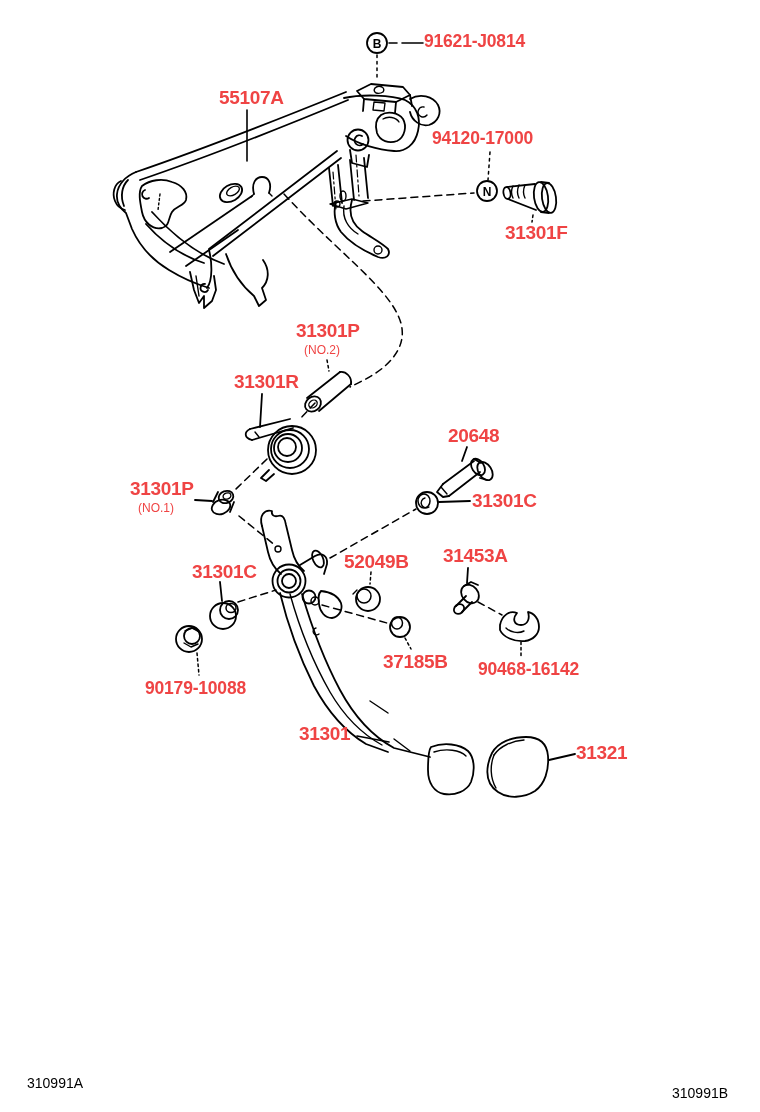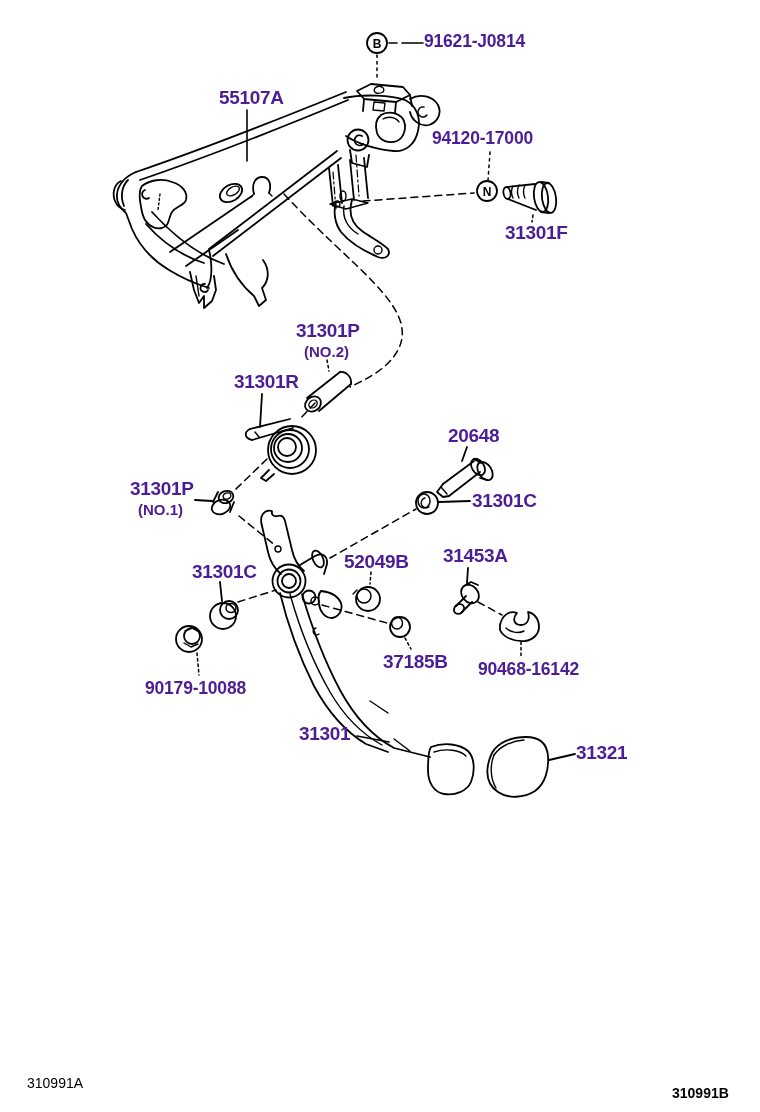--- a/index.html
+++ b/index.html
@@ -3,30 +3,30 @@
 <meta charset="utf-8">
 <style>
   html,body { margin:0; padding:0; background:#fff; }
   .stage {
     position:relative; width:760px; height:1112px;
     background:#ffffff; overflow:hidden;
     font-family:"Liberation Sans", sans-serif;
   }
   .stage svg { position:absolute; left:0; top:0; }
   .part-label {
-    position:absolute; color:#4c1d95; font-weight:700;
+    position:absolute; color:#ef4444; font-weight:700;
     font-size:19px; line-height:1; white-space:nowrap;
     letter-spacing:-0.3px; cursor:default;
   }
   .part-label.small { font-size:17.5px; letter-spacing:-0.2px; }
-  .part-note { display:block; font-size:15px; font-weight:700;
+  .part-note { display:block; font-size:12px; font-weight:400;
     padding-left:8px; margin-top:4px; letter-spacing:0; }
   .footer-code { position:absolute; color:#000; font-size:14px; line-height:1; }
   .footer-code.left { font-weight:400; }
-  .footer-code.right { font-weight:700; }
+  .footer-code.right { font-weight:400; }
   .callout-letter {
     font-family:"Liberation Sans", sans-serif;
     font-size:12px; font-weight:700; fill:#000;
   }
 </style>
 </head>
 <body>
 
 <div class="stage">
 

